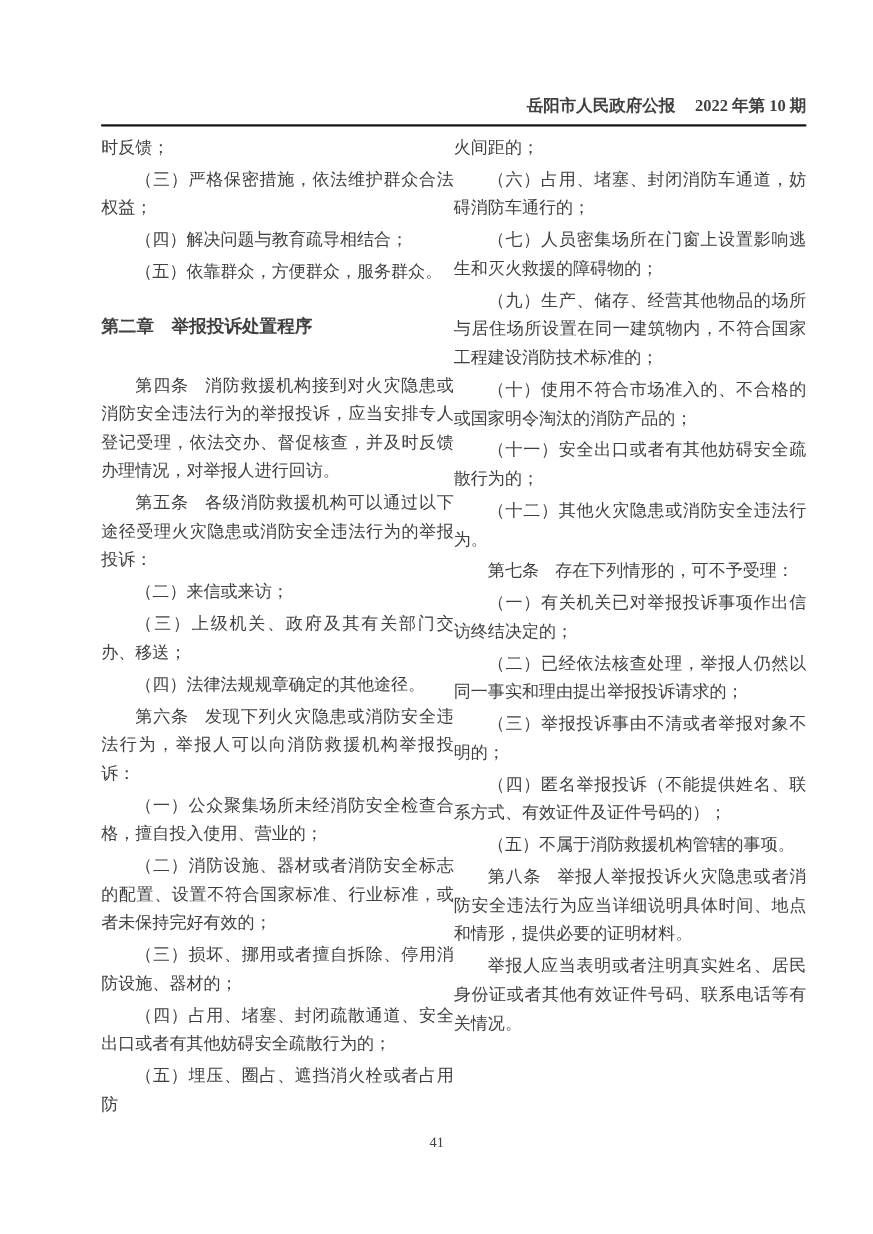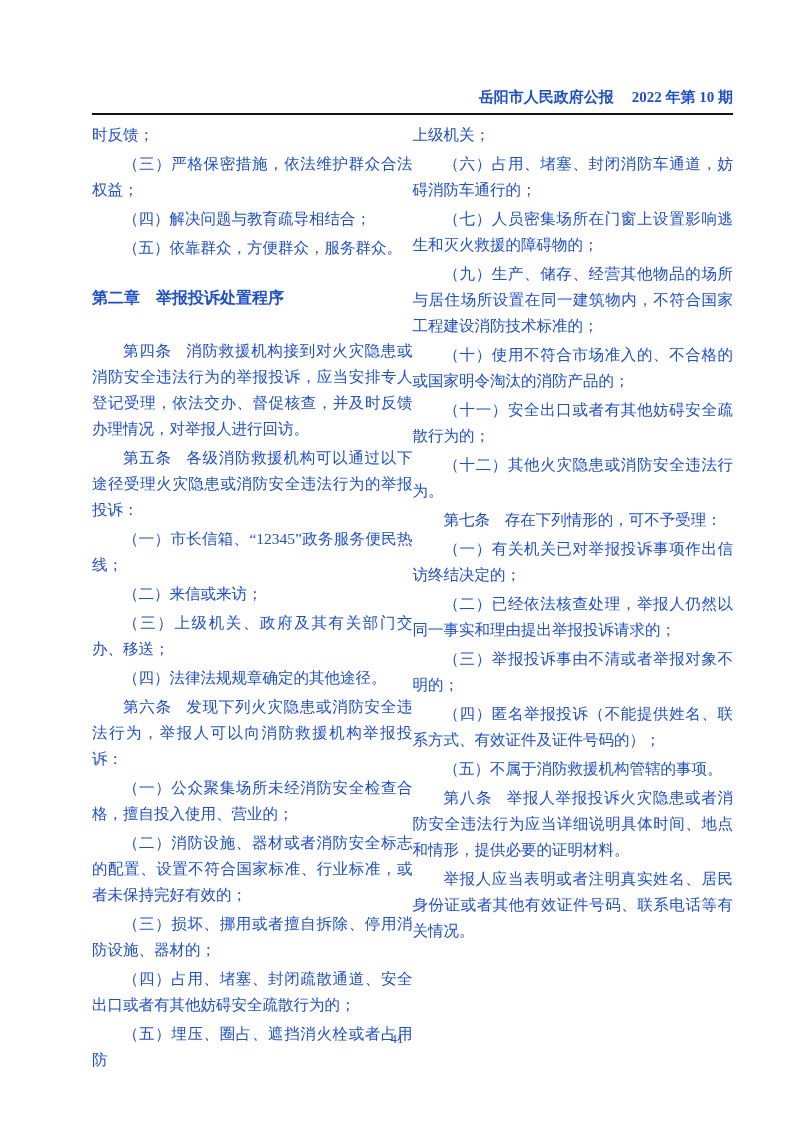--- a/index.html
+++ b/index.html
@@ -3,21 +3,21 @@
 <meta charset="utf-8">
 <style>
   html, body { margin: 0; padding: 0; background: #e8e8e8; }
   .page {
     position: relative;
     width: 794px;
     height: 1122px;
     margin: 0 auto;
     background: #ffffff;
     font-family: "Liberation Serif", "DejaVu Serif", serif;
-    color: #1d4ed8;
+    color: #404040;
     overflow: hidden;
   }
   .header {
     position: absolute;
     top: 87px;
     left: 92px;
     right: 61px;
     text-align: right;
     font-weight: bold;
     font-size: 15px;
@@ -82,33 +82,32 @@
 
   <div class="content">
     <div class="col" id="col-left">
         <p class="body"><span>时反馈；</span></p>
         <p class="body indent"><span>（三）严格保密措施，依法维护群众合法权益；</span></p>
         <p class="body indent"><span>（四）解决问题与教育疏导相结合；</span></p>
         <p class="body indent"><span>（五）依靠群众，方便群众，服务群众。</span></p>
         <p class="heading"><span>第二章　举报投诉处置程序</span></p>
         <p class="body indent"><span class="lead">第四条</span><span>消防救援机构接到对火灾隐患或消防安全违法行为的举报投诉，应当安排专人登记受理，依法交办、督促核查，并及时反馈办理情况，对举报人进行回访。</span></p>
         <p class="body indent"><span class="lead">第五条</span><span>各级消防救援机构可以通过以下途径受理火灾隐患或消防安全违法行为的举报投诉：</span></p>
-        <p class="body indent"><span>（一）市长信箱、“12345”政务服务便民热线；</span></p>
         <p class="body indent"><span>（二）来信或来访；</span></p>
         <p class="body indent"><span>（三）上级机关、政府及其有关部门交办、移送；</span></p>
         <p class="body indent"><span>（四）法律法规规章确定的其他途径。</span></p>
         <p class="body indent"><span class="lead">第六条</span><span>发现下列火灾隐患或消防安全违法行为，举报人可以向消防救援机构举报投诉：</span></p>
         <p class="body indent"><span>（一）公众聚集场所未经消防安全检查合格，擅自投入使用、营业的；</span></p>
         <p class="body indent"><span>（二）消防设施、器材或者消防安全标志的配置、设置不符合国家标准、行业标准，或者未保持完好有效的；</span></p>
         <p class="body indent"><span>（三）损坏、挪用或者擅自拆除、停用消防设施、器材的；</span></p>
         <p class="body indent"><span>（四）占用、堵塞、封闭疏散通道、安全出口或者有其他妨碍安全疏散行为的；</span></p>
         <p class="body indent"><span>（五）埋压、圈占、遮挡消火栓或者占用防</span></p>
       </div>
     <div class="col" id="col-right">
-        <p class="body"><span>上级机关；</span></p>
+        <p class="body"><span>火间距的；</span></p>
         <p class="body indent"><span>（六）占用、堵塞、封闭消防车通道，妨碍消防车通行的；</span></p>
         <p class="body indent"><span>（七）人员密集场所在门窗上设置影响逃生和灭火救援的障碍物的；</span></p>
         <p class="body indent"><span>（九）生产、储存、经营其他物品的场所与居住场所设置在同一建筑物内，不符合国家工程建设消防技术标准的；</span></p>
         <p class="body indent"><span>（十）使用不符合市场准入的、不合格的或国家明令淘汰的消防产品的；</span></p>
         <p class="body indent"><span>（十一）安全出口或者有其他妨碍安全疏散行为的；</span></p>
         <p class="body indent"><span>（十二）其他火灾隐患或消防安全违法行为。</span></p>
         <p class="body indent"><span class="lead">第七条</span><span>存在下列情形的，可不予受理：</span></p>
         <p class="body indent"><span>（一）有关机关已对举报投诉事项作出信访终结决定的；</span></p>
         <p class="body indent"><span>（二）已经依法核查处理，举报人仍然以同一事实和理由提出举报投诉请求的；</span></p>
         <p class="body indent"><span>（三）举报投诉事由不清或者举报对象不明的；</span></p>

